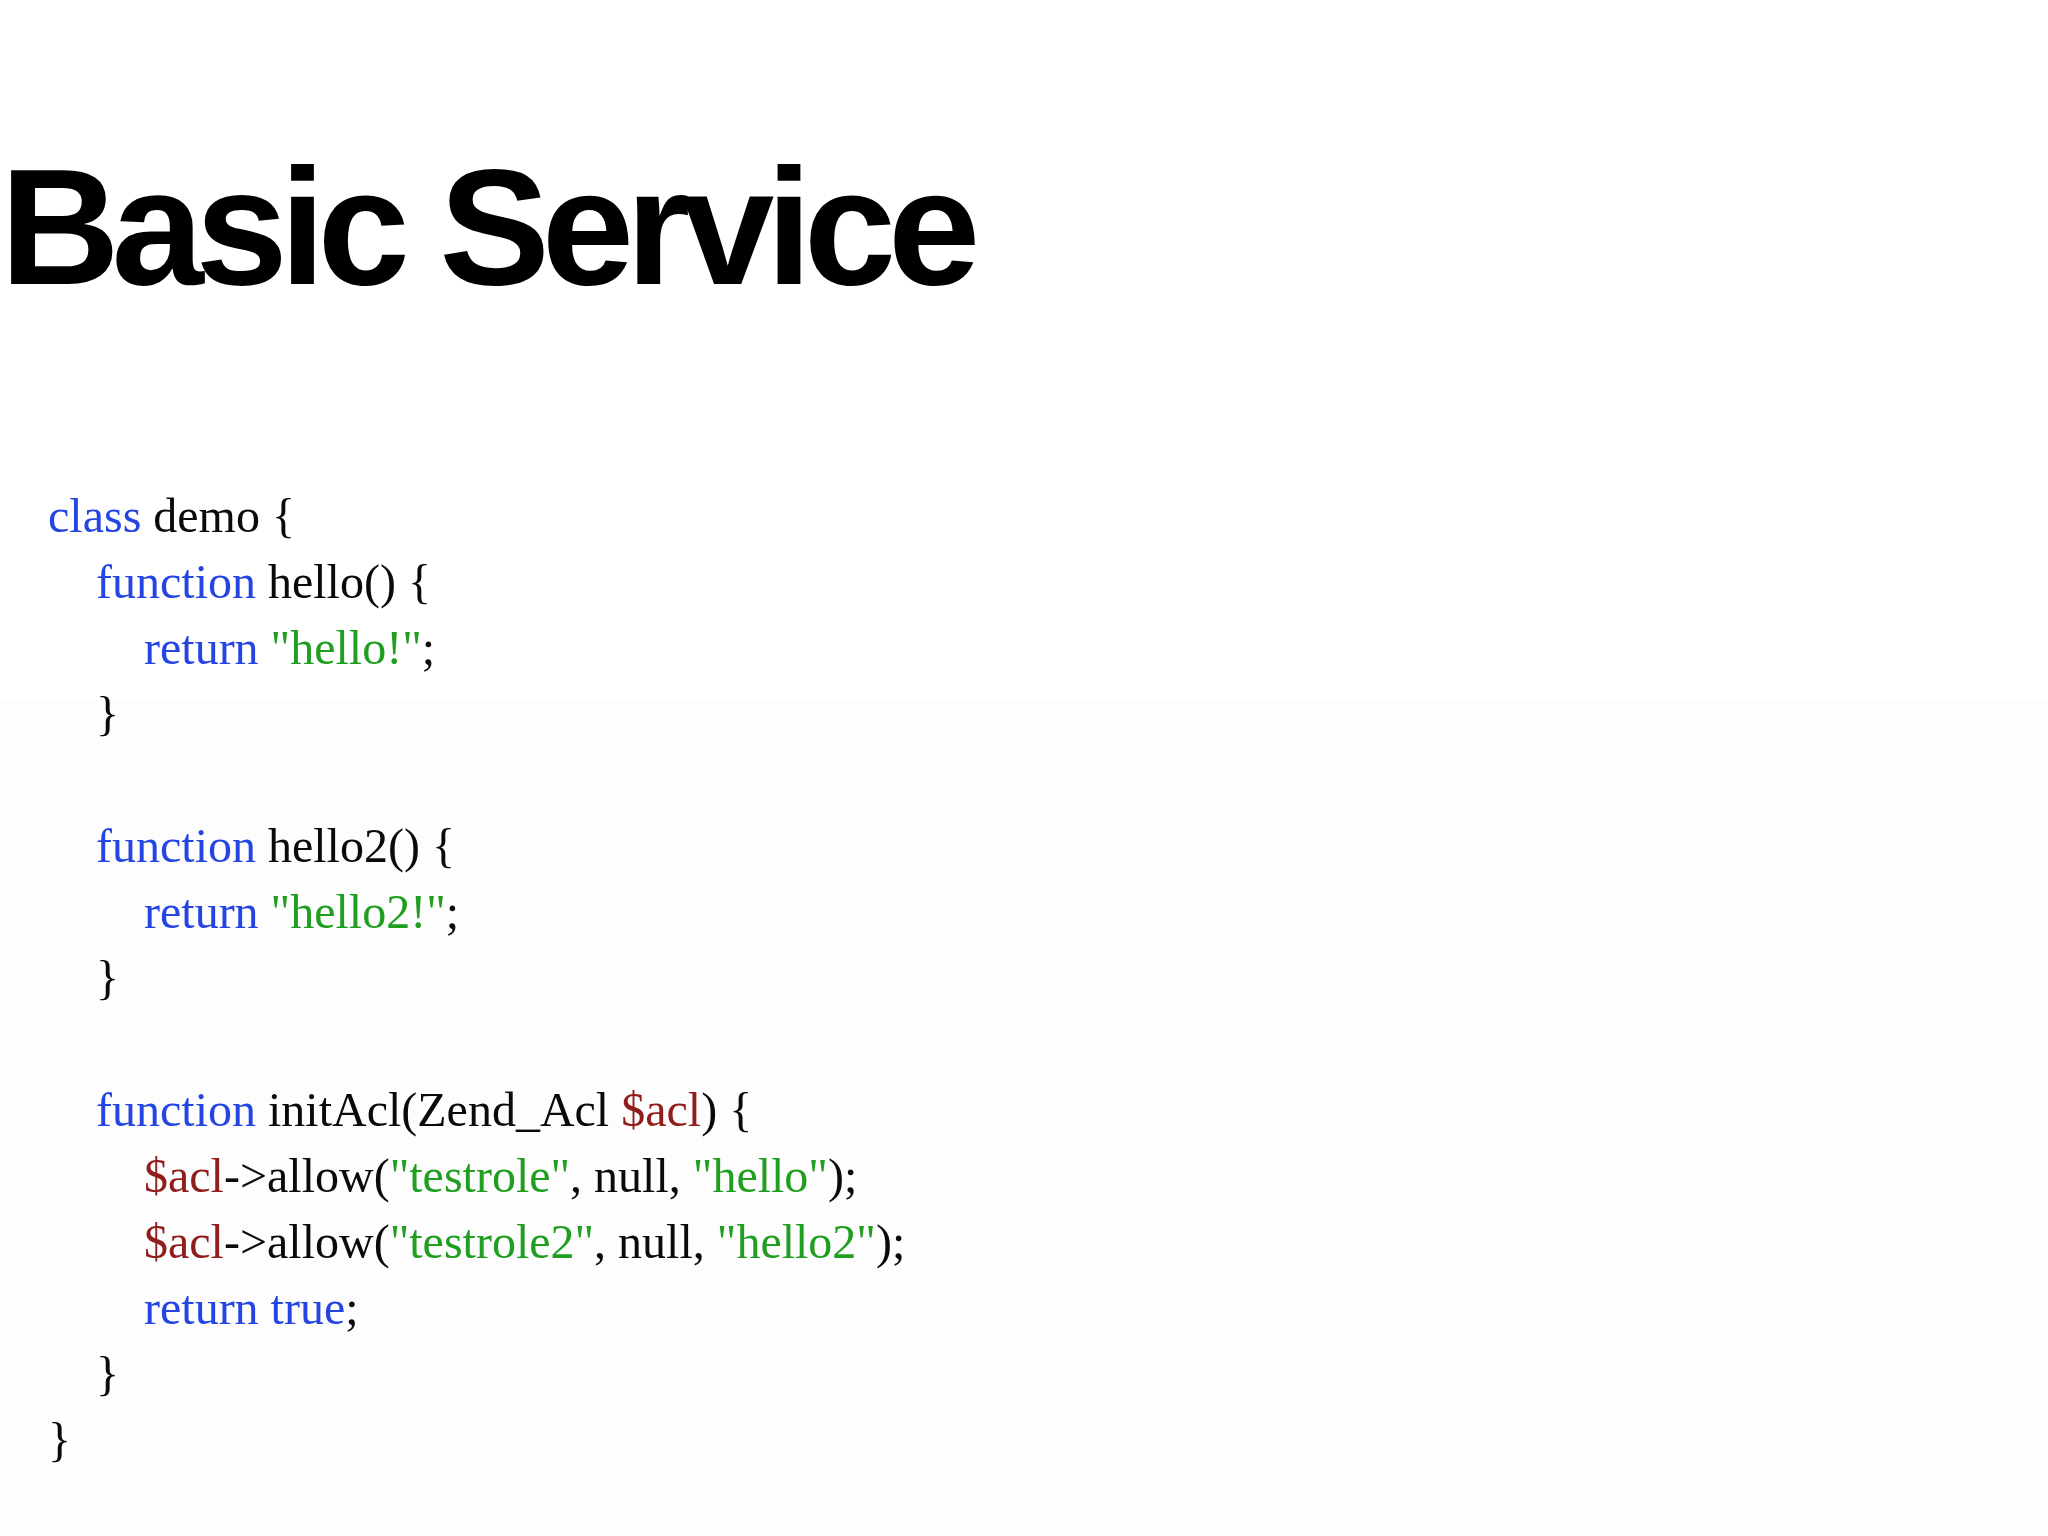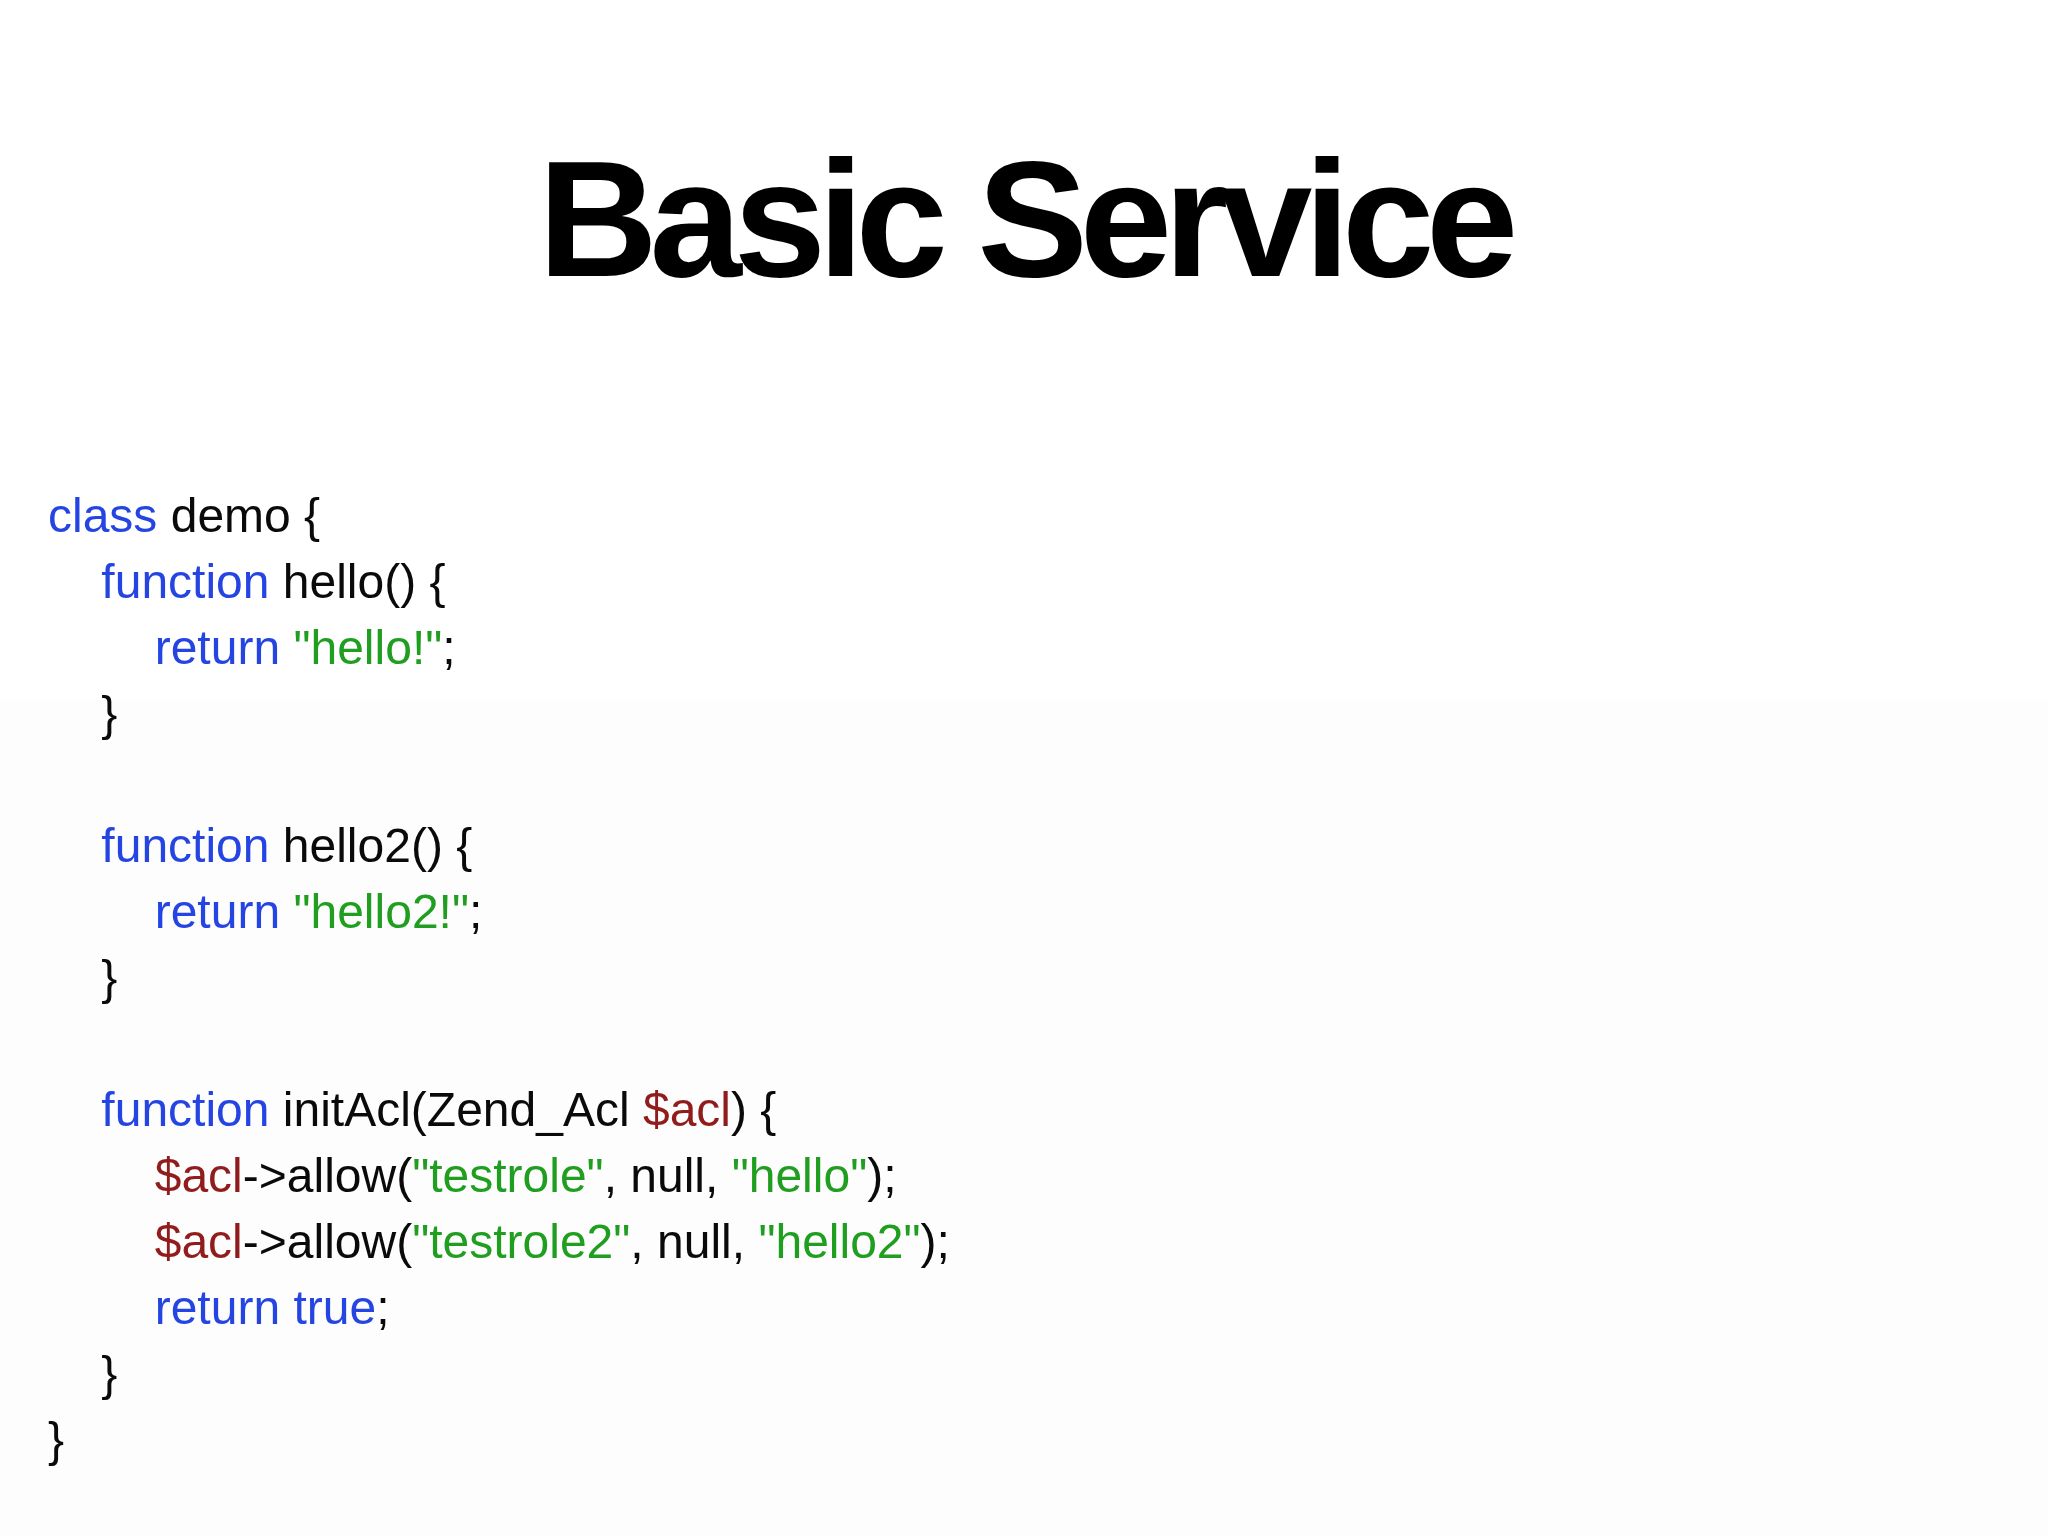--- a/index.html
+++ b/index.html
@@ -15,39 +15,38 @@
     
     background: #ffffff;
   }
   .slide {
     position: absolute;
     inset: 0;
     background: linear-gradient(#ffffff 0 45.5%, #fdfdfe 45.5% 100%);
   }
   .slide-title {
     position: absolute;
-    top: 128px;
+    top: 136px;
     left: 0;
     width: 100%;
     margin: 0;
-    text-align: center;
     font-family: "Liberation Sans", sans-serif;
     font-weight: 700;
     font-size: 166px;
     line-height: 1.1;
     letter-spacing: -0.05em;
     color: var(--title-color, #000);
     white-space: nowrap;
   }
   .code-block {
     position: absolute;
     left: 48px;
     top: 483px;
     margin: 0;
-    font-family: Liberation Sans, sans-serif;
+    font-family: Liberation Serif, serif;
     font-size: 48px;
     line-height: 66px;
     letter-spacing: 0;
     color: var(--plain, #000);
     white-space: pre;
   }
   .tok-keyword  { color: var(--kw,  #2545e2); }
   .tok-string   { color: var(--str, #1f9e1f); }
   .tok-variable { color: var(--var, #911c1c); }
   .tok-plain    { color: var(--plain, #0a0a0a); }

